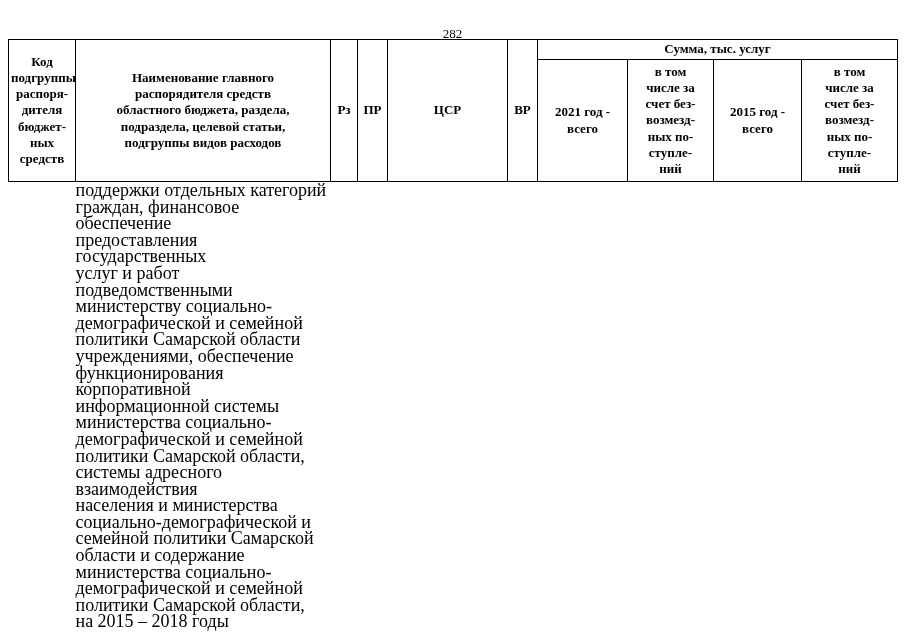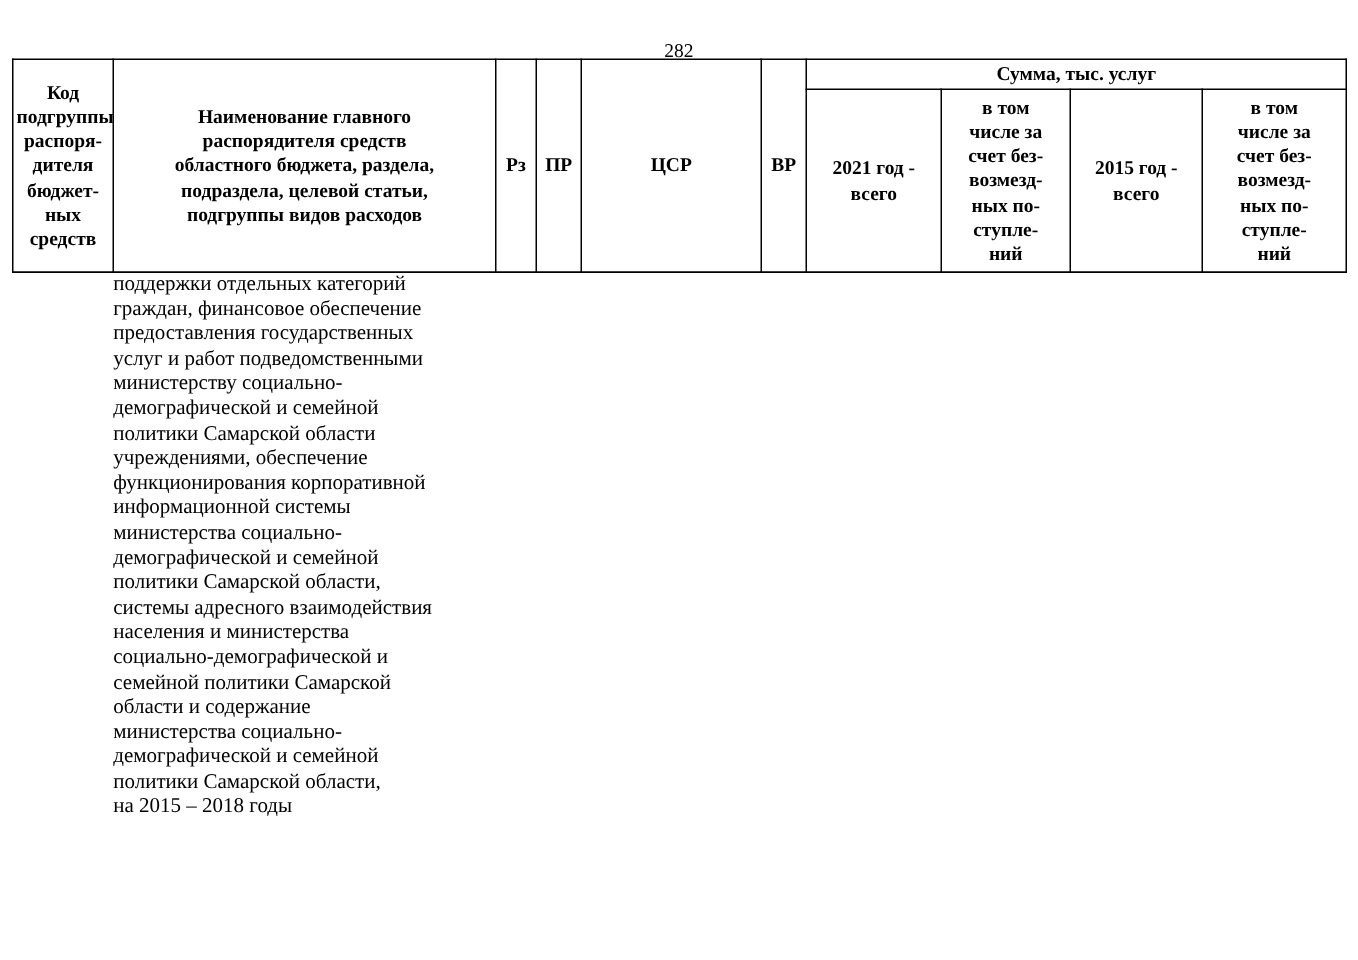--- a/index.html
+++ b/index.html
@@ -32,21 +32,21 @@
     white-space: pre-line;
     vertical-align: middle;
     text-align: center;
     padding: 1px 2px;
   }
   tr.sum-row th.sum-cell { height: 20px; }
   tr.sub-row th { height: 122px; }
   table.budget-table tbody td {
     border: none;
     vertical-align: top;
-    font-size: 14px;
+    font-size: 18px;
     padding: 0;
   }
   td.description-cell {
     white-space: pre-line;
     line-height: 16.6px;
     text-align: left;
     padding: 5px 4px 0 10px;
   }
 </style>
 </head>

